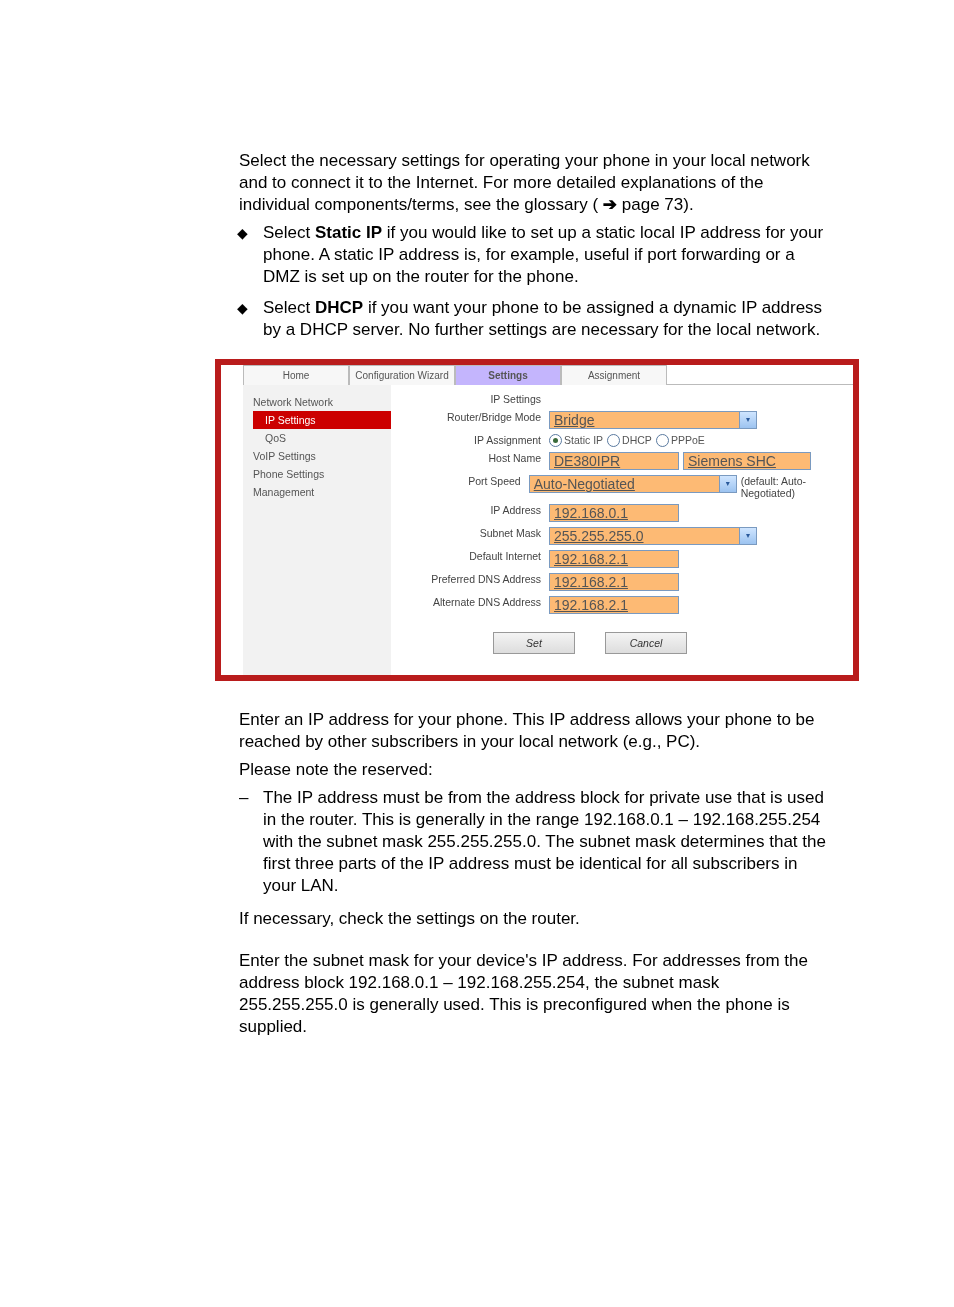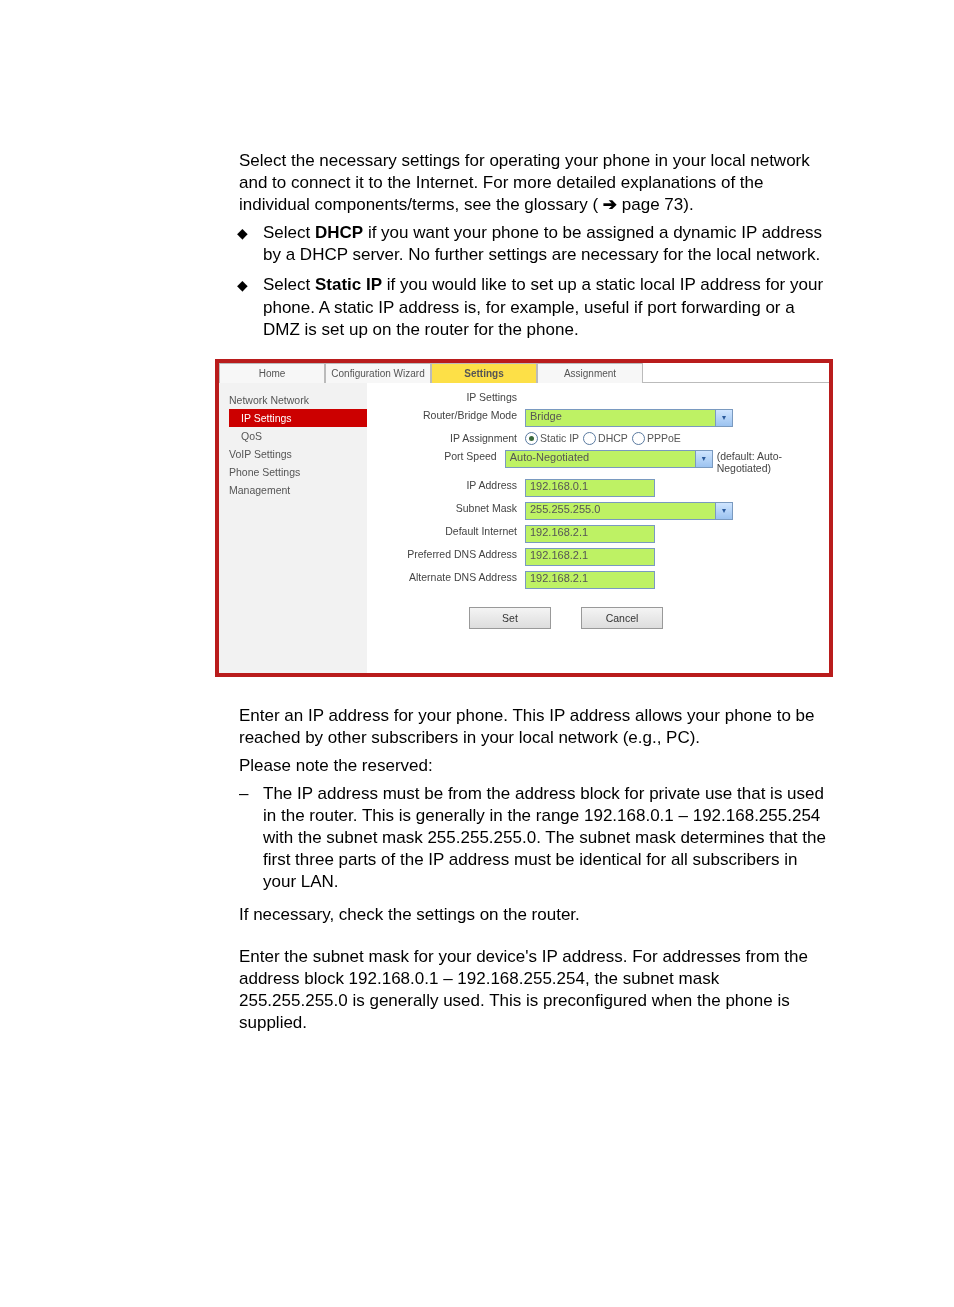--- a/index.html
+++ b/index.html
@@ -61,40 +61,41 @@
   .arrow {
     display: inline-block;
     font-weight: bold;
   }
   strong { font-weight: 700; }
 
   
   .screenshot {
     margin: 18px 0 28px -20px;
     width: 610px;
-    border: 4px solid #b91c1c;
+    border: 6px solid #b91c1c;
     background: #fff;
     font-size: 11px;
     color: #555;
+    padding-left: 22px;
   }
   .tabs {
     display: flex;
     background: #fff;
   }
   .tab {
     border: 1px solid #bbb;
     border-bottom: none;
     padding: 4px 0;
     width: 104px;
     text-align: center;
     font-size: 10px;
     background: #f7f7f7;
   }
   .tab.active {
-    background: #fde047;
+    background: #c4b5fd;
     font-weight: 600;
   }
   .tab-filler {
     flex: 1;
     border-bottom: 1px solid #bbb;
   }
   .config-body {
     display: flex;
     min-height: 290px;
   }
@@ -137,23 +138,24 @@
     width: 140px;
     text-align: right;
     padding-right: 8px;
     font-size: 10.5px;
     color: #444;
   }
   .form-input {
     border: 1px solid #7a9ac0;
     height: 18px;
     padding: 0 4px;
-    font-size: 11px;
+    font-size: 14px;
     box-sizing: border-box;
-    background: #bef264;
+    background: #fdba74;
+    text-decoration: underline;
   }
   .w-long { width: 190px; }
   .w-med { width: 130px; }
   .w-short { width: 128px; }
   .select-wrap {
     display: flex;
     align-items: stretch;
     height: 18px;
   }
   .select-wrap .form-input { border-right: none; }
@@ -197,20 +199,21 @@
   .suffix {
     font-size: 10.5px;
     margin-left: 4px;
     color: #444;
   }
   .button-row {
     display: flex;
     gap: 30px;
     margin-top: 18px;
     margin-left: 92px;
+    font-style: italic;
   }
   .btn {
     width: 80px;
     height: 20px;
     background: linear-gradient(#f4f4f4,#ddd);
     border: 1px solid #999;
     font-size: 10.5px;
     display: flex;
     align-items: center;
     justify-content: center;
@@ -222,24 +225,24 @@
 
 <div class="page">
 
   <p class="body-text">
     <span>Select the necessary settings for operating your phone in your local network and to connect it to the Internet. For more detailed explanations of the individual components/terms, see the glossary (</span>
     <span class="arrow">➔</span><span> page 73).</span>
   </p>
 
   <ul class="bullet-list">
     <li>
-      <span>Select </span><strong>DHCP</strong><span> if you want your phone to be assigned a dynamic IP address by a DHCP server. No further settings are necessary for the local network.</span>
+      <span>Select </span><strong>Static IP</strong><span> if you would like to set up a static local IP address for your phone. A static IP address is, for example, useful if port forwarding or a DMZ is set up on the router for the phone.</span>
     </li>
     <li>
-      <span>Select </span><strong>Static IP</strong><span> if you would like to set up a static local IP address for your phone. A static IP address is, for example, useful if port forwarding or a DMZ is set up on the router for the phone.</span>
+      <span>Select </span><strong>DHCP</strong><span> if you want your phone to be assigned a dynamic IP address by a DHCP server. No further settings are necessary for the local network.</span>
     </li>
   </ul>
 
   <div class="screenshot">
     <div class="tabs">
       <div class="tab">Home</div>
       <div class="tab">Configuration Wizard</div>
       <div class="tab active">Settings</div>
       <div class="tab">Assignment</div>
       <div class="tab-filler"></div>
@@ -275,20 +278,25 @@
                 <span class="radio-circle"></span>
                 <span>DHCP</span>
               </div>
             <div class="radio">
                 <span class="radio-circle"></span>
                 <span>PPPoE</span>
               </div>
           </div>
         </div>
 
+        <div class="form-row">
+          <div class="form-label">Host Name</div>
+          <div class="form-input w-med">DE380IPR</div>
+          <div class="form-input w-short" style="margin-left:4px">Siemens SHC</div>
+        </div>
 
         <div class="form-row">
           <div class="form-label">Port Speed</div>
           <div class="select-wrap">
             <div class="form-input w-long">Auto-Negotiated</div>
             <div class="select-btn">▾</div>
           </div>
           <span class="suffix">(default: Auto-Negotiated)</span>
         </div>
 

